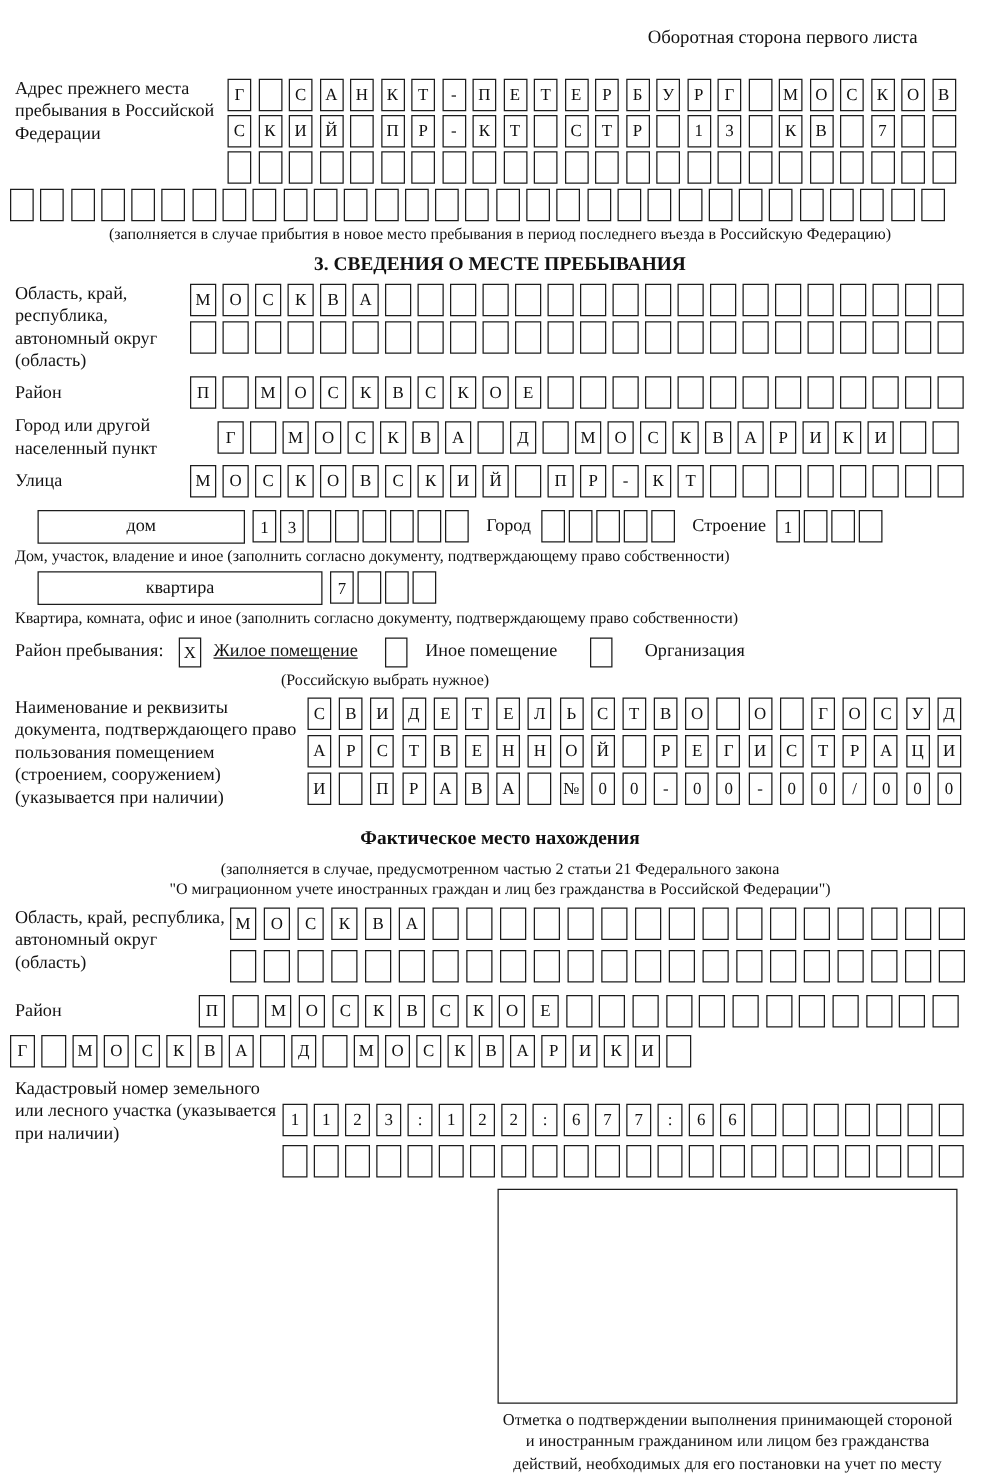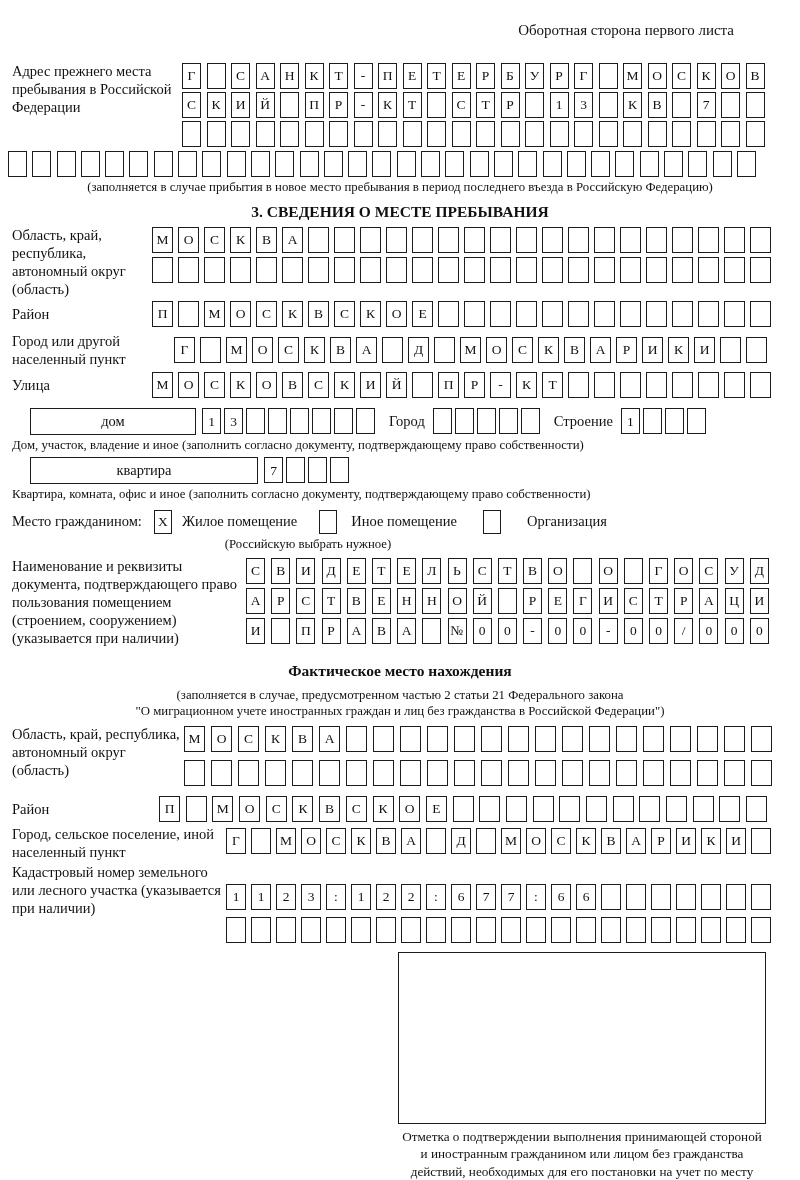--- a/index.html
+++ b/index.html
@@ -376,23 +376,23 @@
     <div class="inline-cells" style="margin-left:6px;">
         <span class="cell">7</span>
         <span class="cell"></span>
         <span class="cell"></span>
         <span class="cell"></span>
       </div>
   </div>
   <div class="note" style="text-align:left;padding-left:4px;font-family:Liberation Serif, serif;">Квартира, комната, офис и иное (заполнить согласно документу, подтверждающему право собственности)</div>
 
   <div class="cb-row">
-    <div class="small-lab">Место гражданином:</div>
+    <div class="small-lab">Район пребывания:</div>
     <div class="cb" style="margin-left:12px;">X</div>
-    <div class="small-lab" style="margin-left:10px;">Жилое помещение</div>
+    <div class="small-lab" style="margin-left:10px;text-decoration:underline;">Жилое помещение</div>
     <div class="cb" style="margin-left:22px;"></div>
     <div class="small-lab" style="margin-left:14px;">Иное помещение</div>
     <div class="cb" style="margin-left:26px;"></div>
     <div class="small-lab" style="margin-left:26px;">Организация</div>
   </div>
   <div class="note" style="width:600px;">(Российскую выбрать нужное)</div>
 
   <div class="frow" style="margin-top:6px;">
     <div class="flabel w234">Наименование и реквизиты документа, подтверждающего право пользования помещением (строением, сооружением) (указывается при наличии)</div>
     <div>
@@ -549,21 +549,20 @@
         <span class="cell"></span>
         <span class="cell"></span>
         <span class="cell"></span>
         <span class="cell"></span>
         <span class="cell"></span>
         <span class="cell"></span>
       </div>
   </div>
 
   <div class="frow" style="margin-top:4px;">
-    <div class="flabel w214">Город, сельское поселение, иной населенный пункт</div>
     <div class="cells c22k" style="padding-top:2px;">
         <span class="cell">Г</span>
         <span class="cell"></span>
         <span class="cell">М</span>
         <span class="cell">О</span>
         <span class="cell">С</span>
         <span class="cell">К</span>
         <span class="cell">В</span>
         <span class="cell">А</span>
         <span class="cell"></span>

